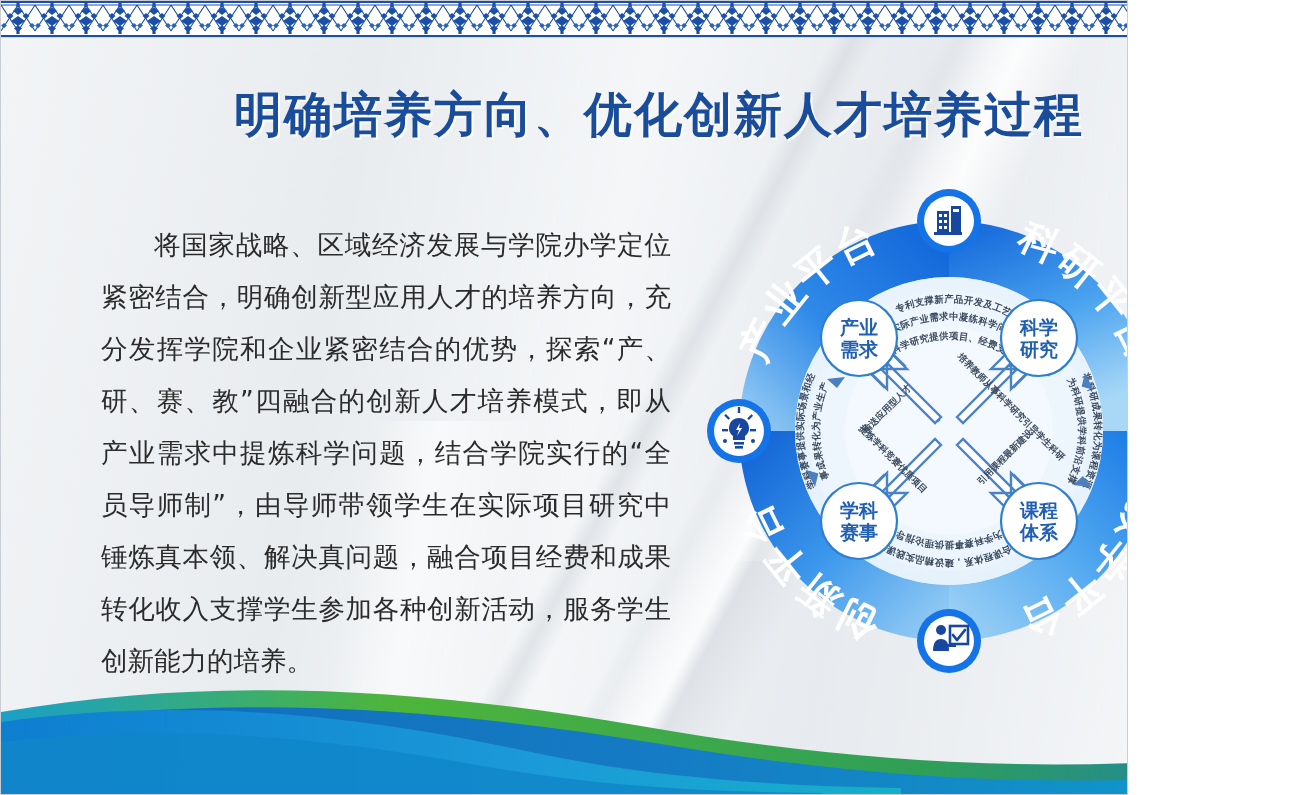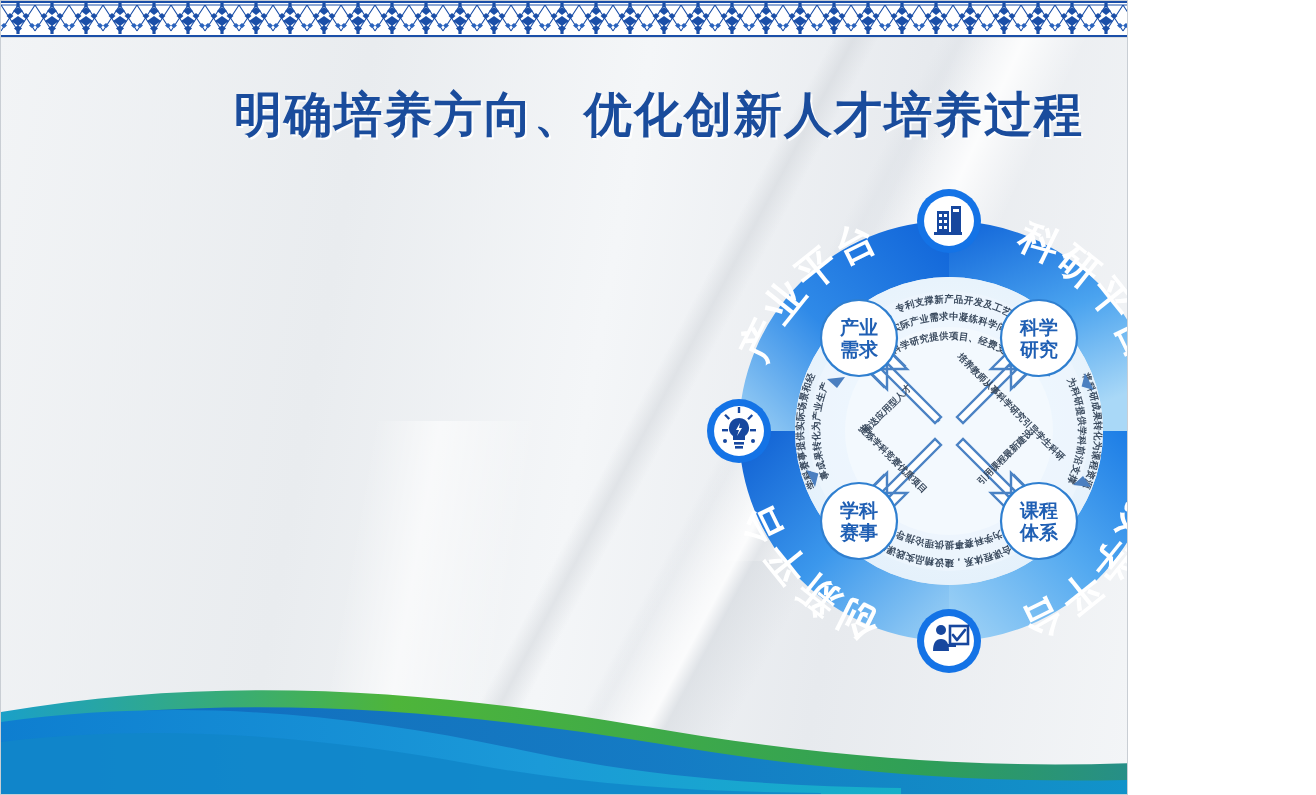--- a/index.html
+++ b/index.html
@@ -103,20 +103,21 @@
       </defs>
       <rect x="0" y="0" width="1316" height="36" fill="#ffffff"></rect>
       <rect x="0" y="0" width="1316" height="36" fill="url(#band)"></rect>
       <rect x="0" y="0" width="1316" height="2" fill="#1b4fa8"></rect>
       <rect x="0" y="34" width="1316" height="2" fill="#1b4fa8"></rect>
     </svg>
   </div>
 
   <div class="title">明确培养方向、优化创新人才培养过程</div>
 
+  <div class="bodytext">将国家战略、区域经济发展与学院办学定位紧密结合，明确创新型应用人才的培养方向，充分发挥学院和企业紧密结合的优势，探索“产、研、赛、教”四融合的创新人才培养模式，即从产业需求中提炼科学问题，结合学院实行的“全员导师制”，由导师带领学生在实际项目研究中锤炼真本领、解决真问题，融合项目经费和成果转化收入支撑学生参加各种创新活动，服务学生创新能力的培养。</div>
 
   <div class="diagram">
     <svg width="516" height="516" viewBox="0 0 516 516">
       <defs>
         <linearGradient id="gTop" x1="0" y1="1" x2="1" y2="0">
           <stop offset="0%" stop-color="#9fd2f5"></stop>
           <stop offset="45%" stop-color="#2f8ae8"></stop>
           <stop offset="100%" stop-color="#0f63d8"></stop>
         </linearGradient>
         <linearGradient id="gRight" x1="0" y1="0" x2="0.4" y2="1">

